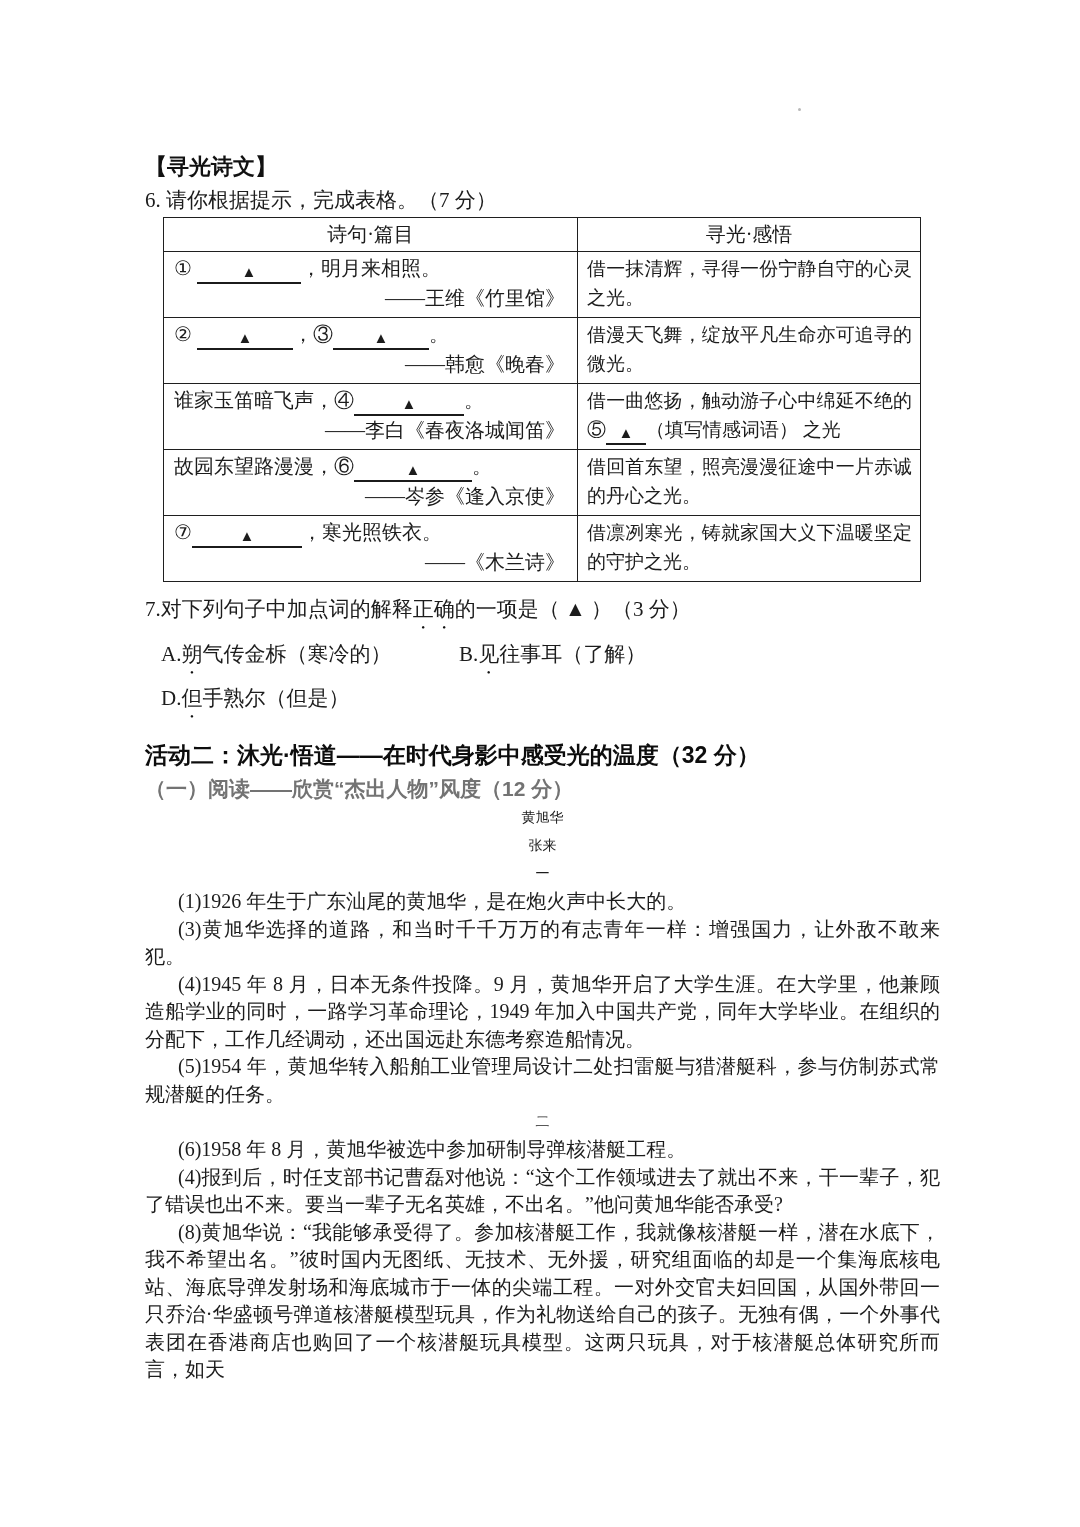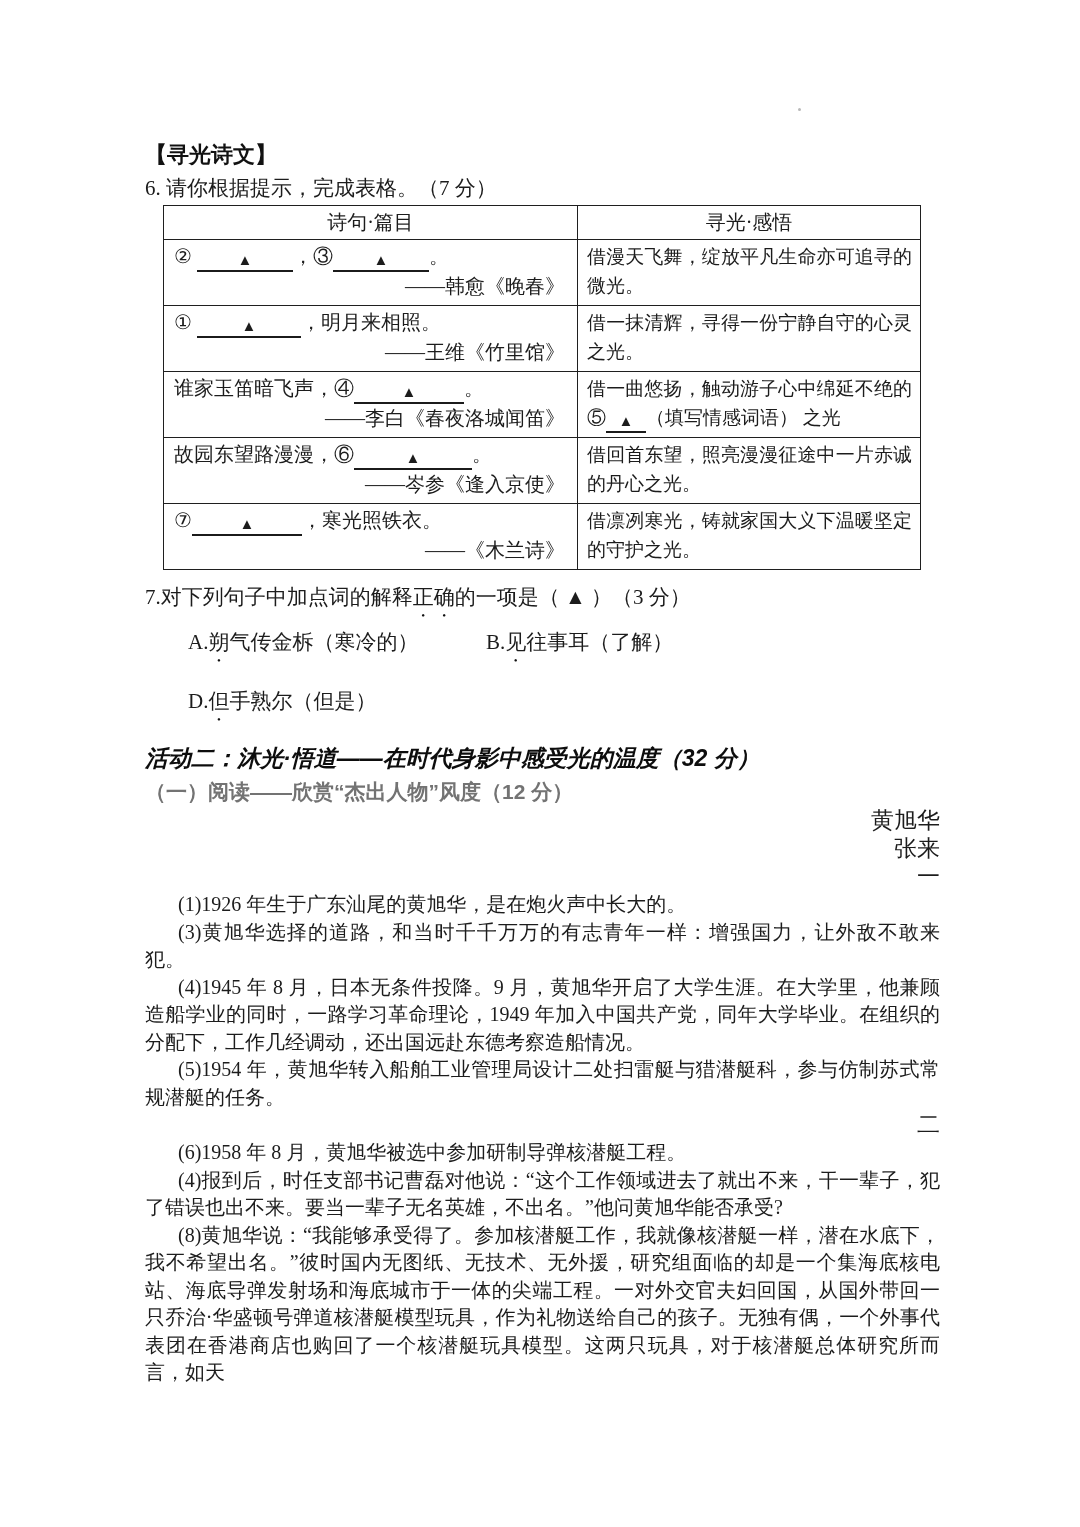--- a/index.html
+++ b/index.html
@@ -6,21 +6,21 @@
   .page{
     position:relative;
     width:1080px;height:1527px;
     background:#ffffff;
     overflow:hidden;
     font-family:"Liberation Serif","DejaVu Serif",serif;
     color:#1c1c1c;
   }
   .content{
     position:absolute;
-    left:145px;top:140px;
+    left:145px;top:152px;
     width:795px;
   }
   
   .bracket-header{
     font-family:"Liberation Sans","DejaVu Sans",sans-serif;
     font-weight:700;
     font-size:22px;line-height:30px;
     color:#111;
   }
   .q6-stem{
@@ -65,52 +65,51 @@
     vertical-align:-2px;
   }
   
   .q7-stem{
     font-size:21px;line-height:30px;
     margin-top:12px;
   }
   .options{
     display:grid;
     grid-template-columns:298px 1fr;
-    row-gap:20px;
-    margin-left:43px;
+    row-gap:5px;
+    margin-left:16px;
     margin-top:6px;
     font-size:21px;line-height:30px;
   }
   .emdot{
     -webkit-text-emphasis-style:dot;
     -webkit-text-emphasis-color:#111;
     -webkit-text-emphasis-position:under;
     text-emphasis-style:dot;
     text-emphasis-color:#111;
     text-emphasis-position:under right;
   }
   
   .activity-heading{
     font-family:"Liberation Sans","DejaVu Sans",sans-serif;
     font-weight:700;
     font-size:23px;line-height:33px;
     margin-top:17px;
     color:#0d0d0d;
-    font-style:italic;
   }
   .sub-heading{
     font-family:"Liberation Sans","DejaVu Sans",sans-serif;
     font-weight:700;
     font-size:21px;line-height:30px;
     margin-top:2px;
     color:#737373;
   }
   .center-line{
-    text-align:right;
-    font-size:23px;line-height:28px;
+    text-align:center;
+    font-size:14px;line-height:28px;
   }
   .article p{
     margin:0;
     font-size:20px;
     line-height:27.5px;
     text-align:justify;
     text-indent:33px;
   }
   .scan-dot{
     position:absolute;
@@ -138,31 +137,31 @@
         </colgroup>
       <thead>
         <tr>
           <th>诗句·篇目</th>
           <th>寻光·感悟</th>
         </tr>
       </thead>
       <tbody id="poems-tbody">
           <tr>
             <td class="verse-cell">
+              <div class="verse-line"><span>① </span><span class="blank" style="width: 104px;">▲</span><span>，明月来相照。</span></div>
+              <div class="attribution">——王维《竹里馆》</div>
+            </td>
+            <td class="insight-cell"><span>借一抹清辉，寻得一份宁静自守的心灵之光。</span></td>
+          </tr>
+          <tr>
+            <td class="verse-cell">
               <div class="verse-line"><span>② </span><span class="blank" style="width: 96px;">▲</span><span>，③</span><span class="blank" style="width: 96px;">▲</span><span>。</span></div>
               <div class="attribution">——韩愈《晚春》</div>
             </td>
             <td class="insight-cell"><span>借漫天飞舞，绽放平凡生命亦可追寻的微光。</span></td>
-          </tr>
-          <tr>
-            <td class="verse-cell">
-              <div class="verse-line"><span>① </span><span class="blank" style="width: 104px;">▲</span><span>，明月来相照。</span></div>
-              <div class="attribution">——王维《竹里馆》</div>
-            </td>
-            <td class="insight-cell"><span>借一抹清辉，寻得一份宁静自守的心灵之光。</span></td>
           </tr>
           <tr>
             <td class="verse-cell">
               <div class="verse-line"><span>谁家玉笛暗飞声，④</span><span class="blank" style="width: 110px;">▲</span><span>。</span></div>
               <div class="attribution">——李白《春夜洛城闻笛》</div>
             </td>
             <td class="insight-cell"><span>借一曲悠扬，触动游子心中绵延不绝的⑤</span><span class="blank" style="width: 40px;">▲</span><span>（填写情感词语） 之光</span></td>
           </tr>
           <tr>
             <td class="verse-cell">

